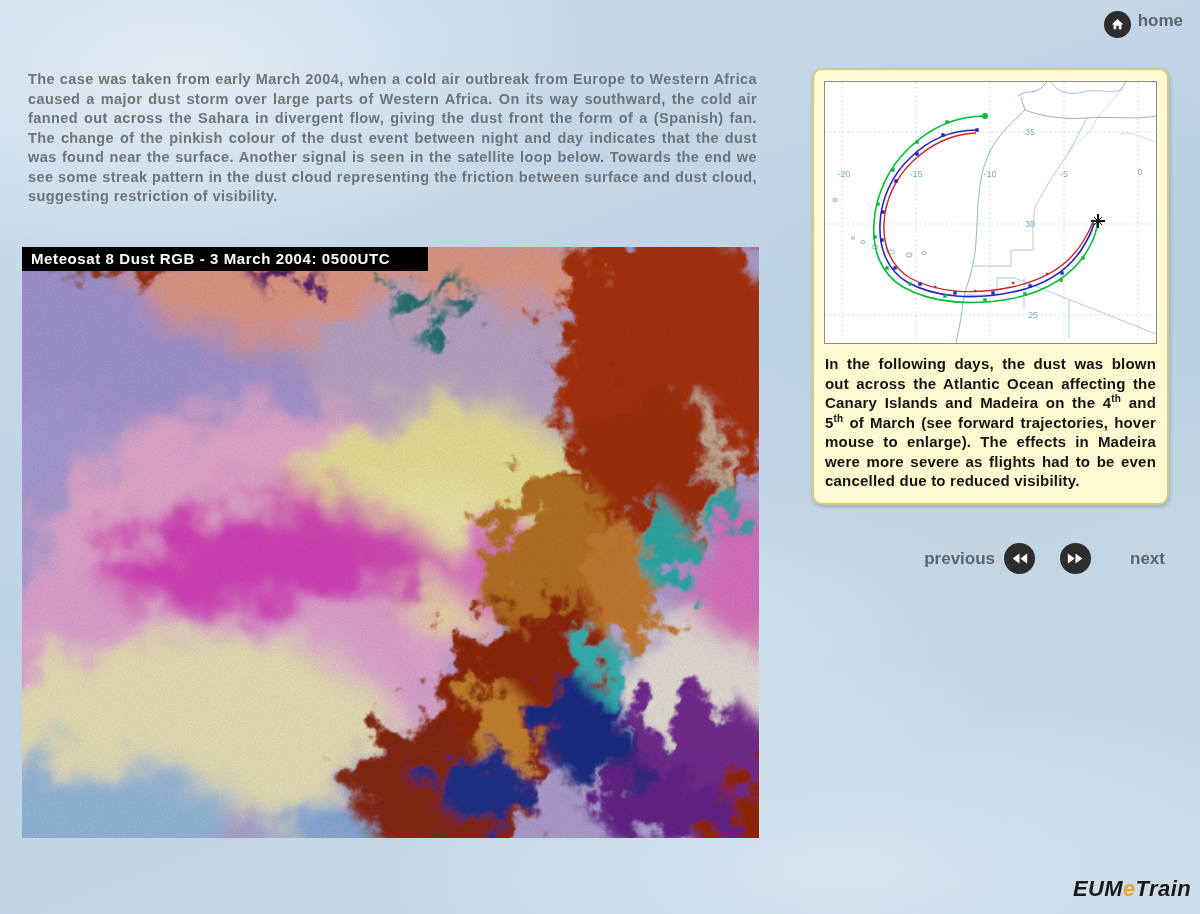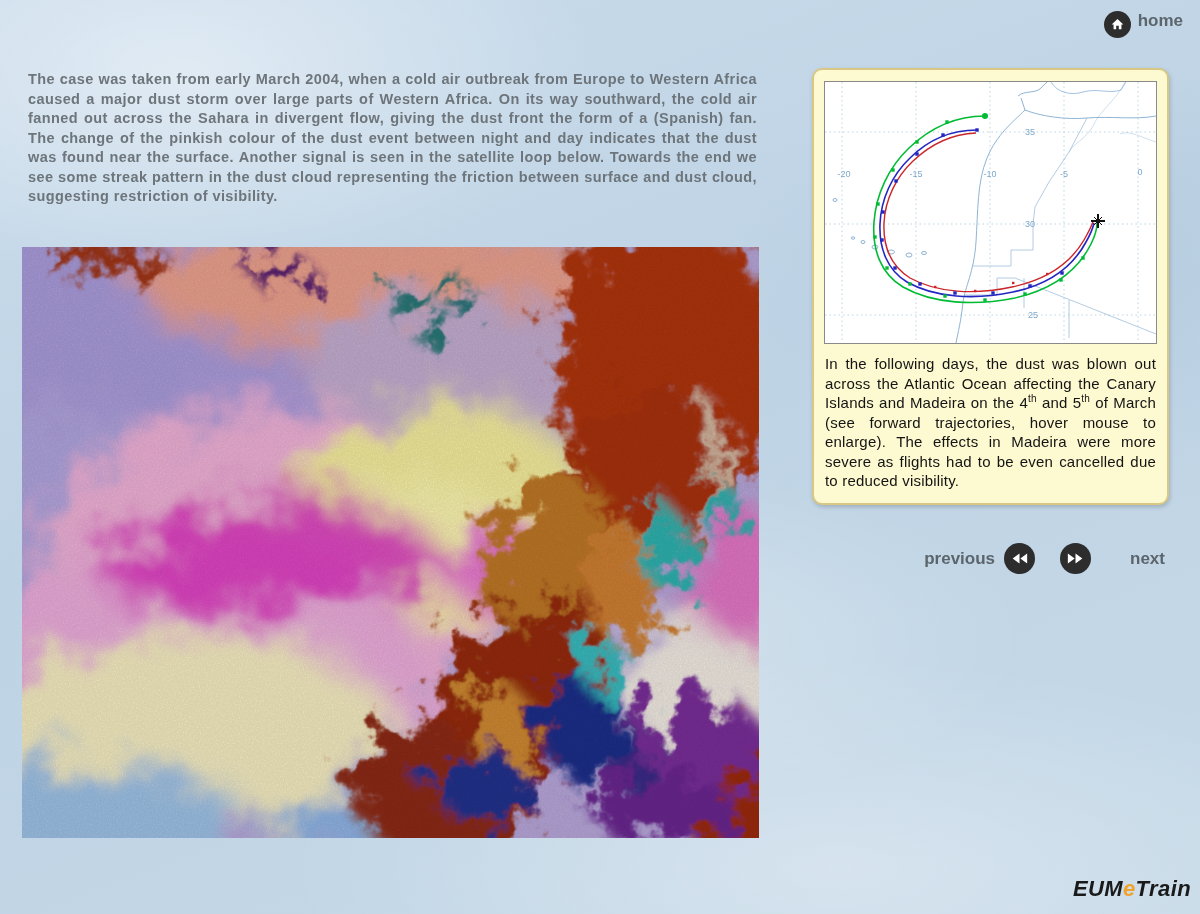--- a/index.html
+++ b/index.html
@@ -26,21 +26,21 @@
   #figure{left:22px;top:247px;width:737px;height:591px;background:#b9a8dc;}
   #figure svg{display:block;}
   #figure-bar{left:0;top:0;width:406px;height:24px;background:#000;color:#fff;
               font-size:15px;font-weight:bold;line-height:24px;padding-left:9px;
               letter-spacing:0.6px;box-sizing:border-box;white-space:nowrap;}
   #figure-caption{left:26px;top:842px;font-size:15px;font-weight:bold;font-style:italic;color:#2e2e2e;letter-spacing:0.3px;}
   
   #side-panel{left:812px;top:68px;width:357px;background:#fdf9d0;border:2px solid #d8c884;
               border-radius:10px;box-sizing:border-box;box-shadow:1px 2px 4px rgba(0,0,0,0.18);}
   #traj-map{margin:11px auto 0 auto;width:331px;height:261px;background:#fff;border:1px solid #8a8a8a;cursor:pointer;}
-  #panel-text{margin:10px 11px 12px 11px;font-size:15px;font-weight:normal;color:#141414;
+  #panel-text{margin:10px 11px 12px 11px;font-size:15px;font-weight:bold;color:#141414;
               line-height:19.5px;text-align:justify;letter-spacing:0.2px;}
   #panel-text sup{font-size:10px;line-height:0;}
   
   #pager{top:543px;right:35px;display:flex;align-items:center;gap:9px;}
   #pager .dark-circle{width:31px;height:31px;cursor:pointer;}
   #pager .gap{width:7px;}
   #pager .nav-label{cursor:pointer;margin-left:30px;}
   
   #footer-logo{top:876px;right:9px;font-size:22px;font-weight:bold;color:#1a1a1a;letter-spacing:0.4px;font-style:italic;}
   #footer-logo .e{color:#f0a32c;}
@@ -119,20 +119,21 @@
         <ellipse cx="700" cy="262" rx="18" ry="30" fill="#35b0ae"></ellipse>
         <ellipse cx="682" cy="500" rx="62" ry="52" fill="#7a2f9a"></ellipse>
         <ellipse cx="640" cy="562" rx="72" ry="32" fill="#6a2890"></ellipse>
         <ellipse cx="392" cy="60" rx="18" ry="24" fill="#2a7878"></ellipse>
         <ellipse cx="432" cy="45" rx="10" ry="18" fill="#1f6f74"></ellipse>
         <ellipse cx="252" cy="18" rx="32" ry="14" fill="#5b2070"></ellipse>
         <ellipse cx="82" cy="12" rx="62" ry="16" fill="#a03515"></ellipse>
       </g>
       <rect width="737" height="591" filter="url(#grain)" opacity="0.12"></rect>
     </svg>
+    <div id="figure-bar" class="abs">Meteosat 8 Dust RGB - 3 March 2004: 0500UTC</div>
   </div>
 
 
   <div id="side-panel" class="abs">
     <div id="traj-map">
       <svg width="331" height="261" viewBox="0 0 331 261">
 
         <g stroke-dasharray="1.5 3" stroke-width="0.8" fill="none" stroke="#a9cade">
           <line x1="17" y1="0" x2="17" y2="261"></line>
           <line x1="91" y1="0" x2="91" y2="261"></line>

